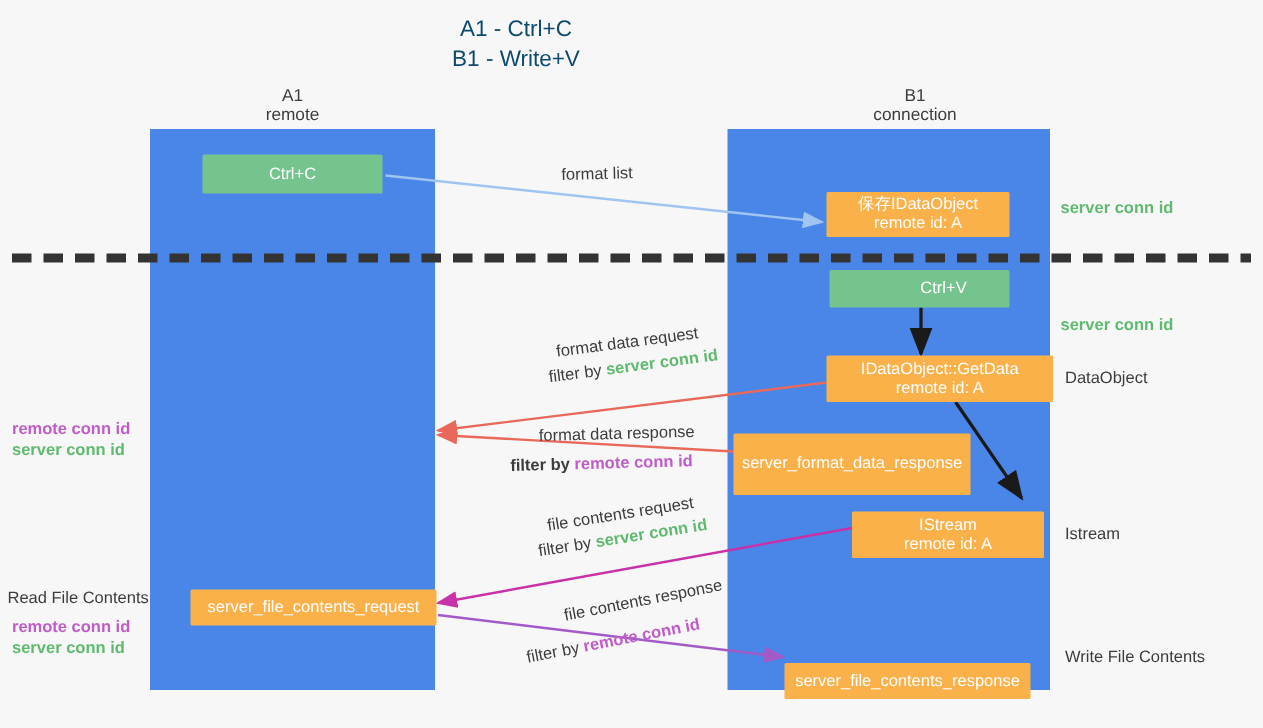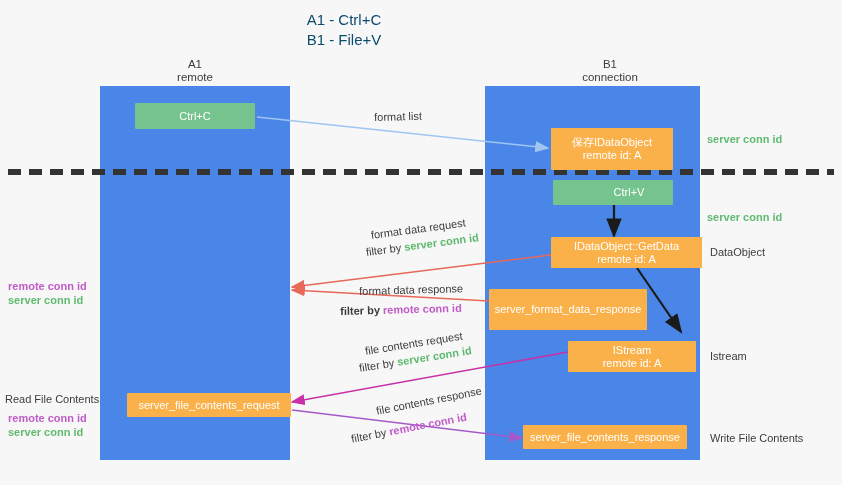--- a/index.html
+++ b/index.html
@@ -82,21 +82,21 @@
   .rot-d { transform: rotate(-9deg); transform-origin: left top; }
   .rot-e { transform: rotate(-11deg); transform-origin: left top; }
 </style>
 </head>
 <body>
 
 <div id="canvas">
 
   <div class="title">
     <div>A1 - Ctrl+C</div>
-    <div>B1 - File+V</div>
+    <div>B1 - Write+V</div>
   </div>
 
   <div class="col-head" style="left:115px; top:58px;">
     <div>A1</div>
     <div>remote</div>
   </div>
   <div class="col-head" style="left:530px; top:58px;">
     <div>B1</div>
     <div>connection</div>
   </div>
@@ -137,21 +137,21 @@
 
     <line x1="568" y1="352" x2="292" y2="402" stroke="#c831a8" stroke-width="1.6" marker-end="url(#ar-mag)"></line>
 
     <line x1="292" y1="410" x2="522" y2="438" stroke="#a35ac8" stroke-width="1.6" marker-end="url(#ar-pur)"></line>
   </svg>
 
   <div class="node green" style="left:135px; top:103px; width:120px; height:26px;">
     <span>Ctrl+C</span>
   </div>
 
-  <div class="node orange" style="left:551px; top:128px; width:122px; height:42px;">
+  <div class="node orange" style="left:551px; top:128px; width:122px; height:30px;">
     <span>保存IDataObject</span>
     <span>remote id: A</span>
   </div>
 
   <div class="node green" style="left:553px; top:180px; width:120px; height:25px;padding-left:32px;">
     <span>Ctrl+V</span>
   </div>
 
   <div class="node orange" style="left:551px; top:237px; width:151px; height:31px;">
     <span>IDataObject::GetData</span>
@@ -165,21 +165,21 @@
 
 
   <div class="node orange" style="left:489px; top:289px; width:158px; height:41px;">
     <span>server_format_data_response</span>
   </div>
 
   <div class="node orange" style="left:127px; top:393px; width:164px; height:24px;">
     <span>server_file_contents_request</span>
   </div>
 
-  <div class="node orange" style="left:523px; top:425px; width:164px; height:24px;">
+  <div class="node orange" style="left:523px; top:442px; width:164px; height:24px;">
     <span>server_file_contents_response</span>
   </div>
 
   <div class="edge-label rot-c" style="left:374px; top:110px;">format list</div>
 
   <div class="edge-label rot-a" style="left:370px; top:228px;">
     <span>format data request</span>
   </div>
   <div class="edge-label rot-a" style="left:365px; top:245px;">
     <span>filter by</span>

